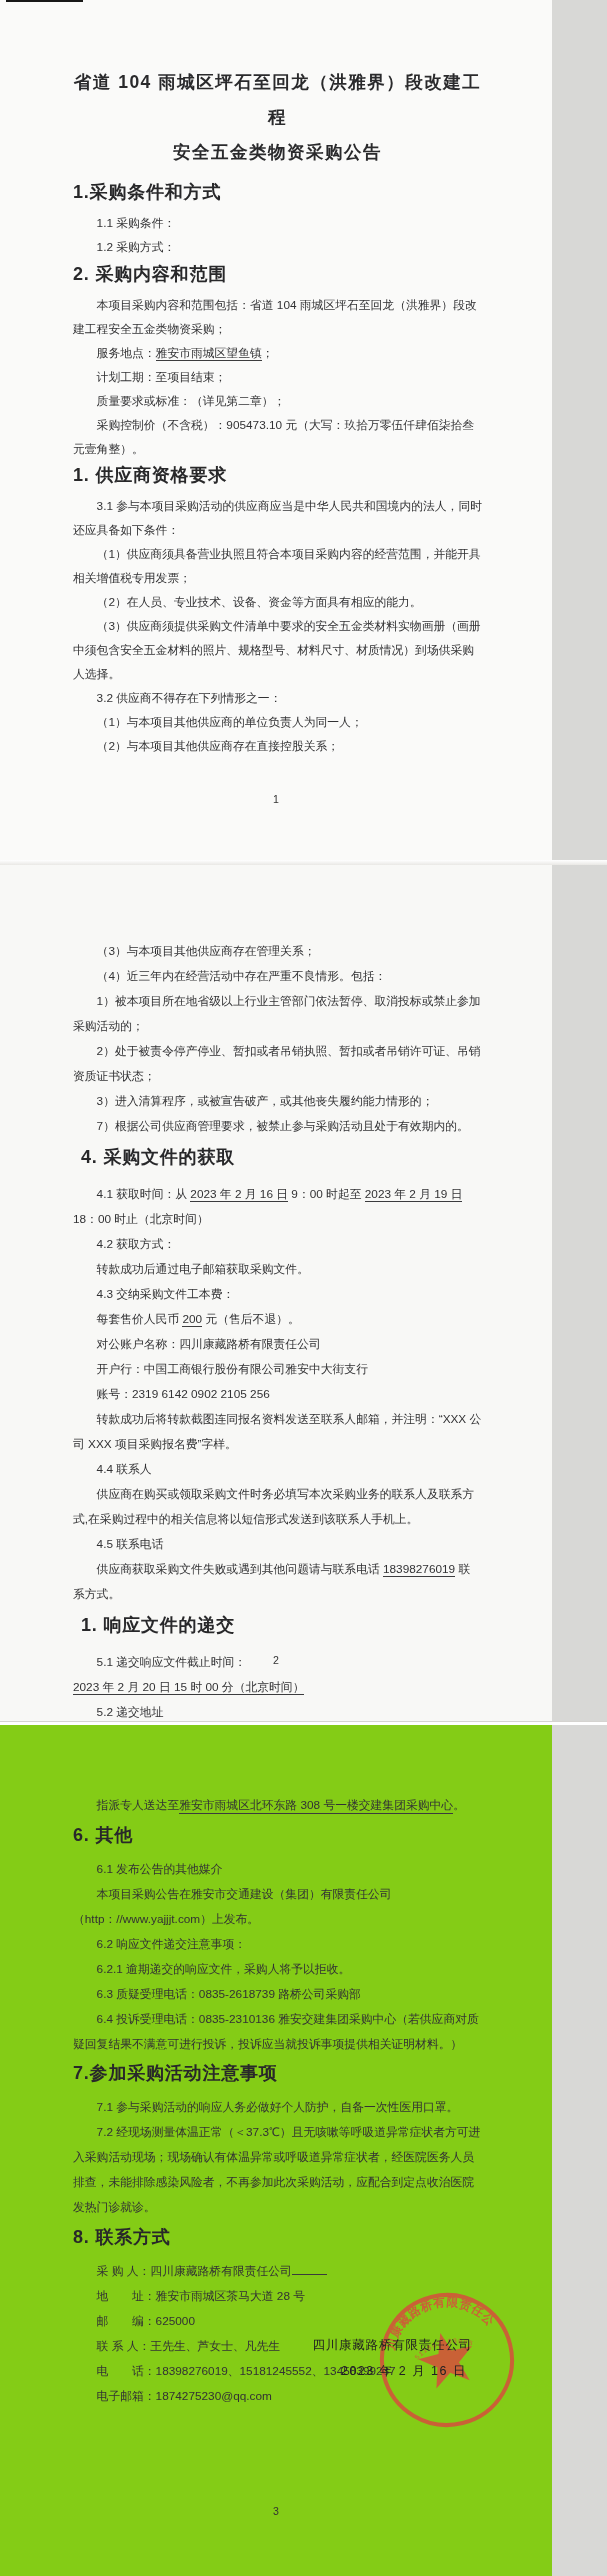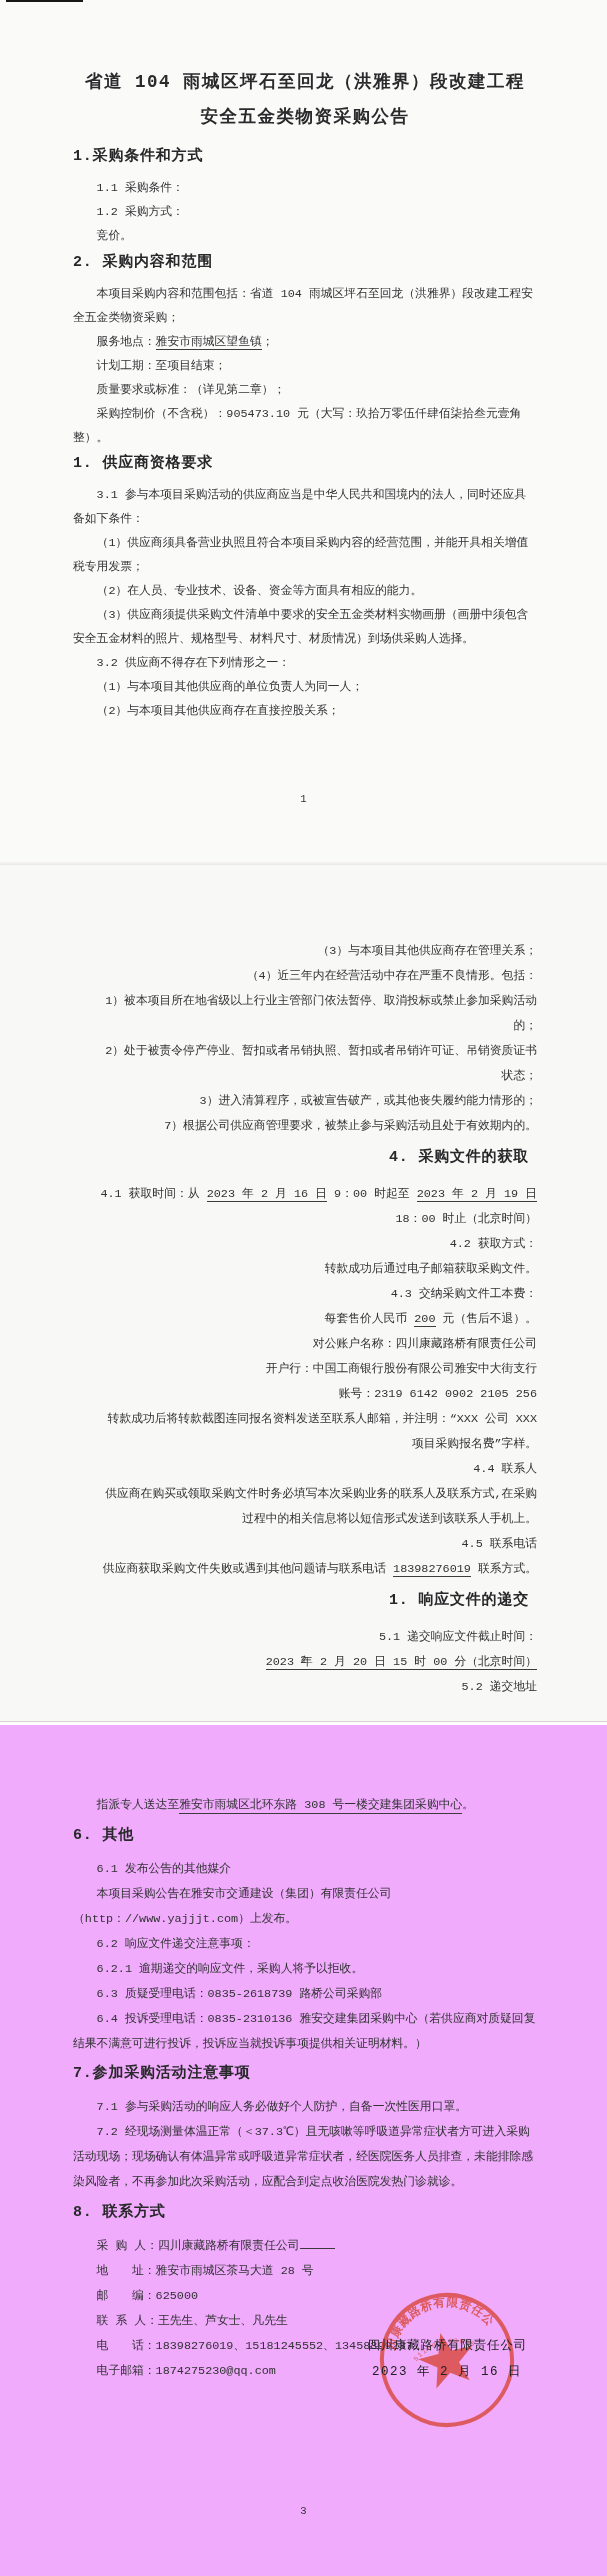--- a/index.html
+++ b/index.html
@@ -1,42 +1,42 @@
 <!DOCTYPE html>
 <html style="font-size:12px"><head>
 <meta charset="utf-8">
 <style>
   html,body { margin:0; padding:0; }
   body {
     width:607px;
     background:#d8d8d6;
     font-family:"Liberation Sans", sans-serif;
   }
-  .sheet { position:relative; width:607px; overflow:hidden; color:#2f2f30;font-family:Liberation Mono, monospace; }
+  .sheet { position:relative; width:552px; overflow:hidden; color:#2f2f30; }
   .page1 { height:860px; background:#fafaf9; }
   .page2 { height:856px; background:#f8f8f6; }
-  .page3 { height:851px; background:#f0abfc; }
+  .page3 { height:851px; background:#84cc16; }
   .page-gap1 { height:4.6px; background:linear-gradient(#ffffff,#e9e8e5); }
   .page-gap2 { height:4.6px; background:#ffffff; border-top:1.5px solid #d5d3d0; box-sizing:border-box; }
 
   .content { padding:0 70px 0 73px; }
   .page1 .content { padding-top:65px; }
   .page2 .content { padding-top:74px; }
   .page3 .content { padding-top:68px; }
 
   p { margin:0; font-size:11.8px; line-height:24px; color:#323234; }
-  .page2 p { line-height:25px;text-align:right; }
+  .page2 p { line-height:25px; }
   .page3 p { line-height:25px; }
   .ind { text-indent:2em; }
 
   .doc-title { text-align:center; font-weight:bold; font-size:17.5px; line-height:35px;
                letter-spacing:1.5px; color:#2a2a2c; }
   .title-block { margin-bottom:9px; }
 
-  .h { font-weight:bold; font-size:15px; line-height:26px; letter-spacing:0.8px;
+  .h { font-weight:bold; font-size:18px; line-height:26px; letter-spacing:0.8px;
        color:#28282a; margin:1.5px 0 6px; }
   .page2 .h { margin:6px 8px 12px; }
   .page3 .h { margin:4.6px 0 9px; }
 
   .u { border-bottom:0.8px solid #3c3c3e; padding-bottom:0.8px; }
   .blank { display:inline-block; width:35px; height:10.6px; border-bottom:0.8px solid #3a3a3c; }
 
   .pagenum { position:absolute; left:0; right:0; bottom:55px; text-align:center;
              font-size:10.6px; color:#333; }
   .page3 .pagenum { bottom:59px; }
@@ -56,21 +56,20 @@
 <div class="sheet page1">
   <div class="top-artifact"></div>
   <div class="content">
     <div class="title-block">
       <p class="doc-title">省道 104 雨城区坪石至回龙（洪雅界）段改建工程</p>
       <p class="doc-title">安全五金类物资采购公告</p>
     </div>
     <p class="h">1.采购条件和方式</p>
     <p class="ind">1.1 采购条件：</p>
     <p class="ind">1.2 采购方式：</p>
-    <p class="ind">竞价。</p>
     <p class="h">2. 采购内容和范围</p>
     <p class="ind">本项目采购内容和范围包括：省道 104 雨城区坪石至回龙（洪雅界）段改建工程安全五金类物资采购；</p>
     <p class="ind"><span>服务地点：</span><span class="u">雅安市雨城区望鱼镇</span><span>；</span></p>
     <p class="ind">计划工期：至项目结束；</p>
     <p class="ind">质量要求或标准：（详见第二章）；</p>
     <p class="ind">采购控制价（不含税）：905473.10 元（大写：玖拾万零伍仟肆佰柒拾叁元壹角整）。</p>
     <p class="h">1. 供应商资格要求</p>
     <p class="ind">3.1 参与本项目采购活动的供应商应当是中华人民共和国境内的法人，同时还应具备如下条件：</p>
     <p class="ind">（1）供应商须具备营业执照且符合本项目采购内容的经营范围，并能开具相关增值税专用发票；</p>
     <p class="ind">（2）在人员、专业技术、设备、资金等方面具有相应的能力。</p>

